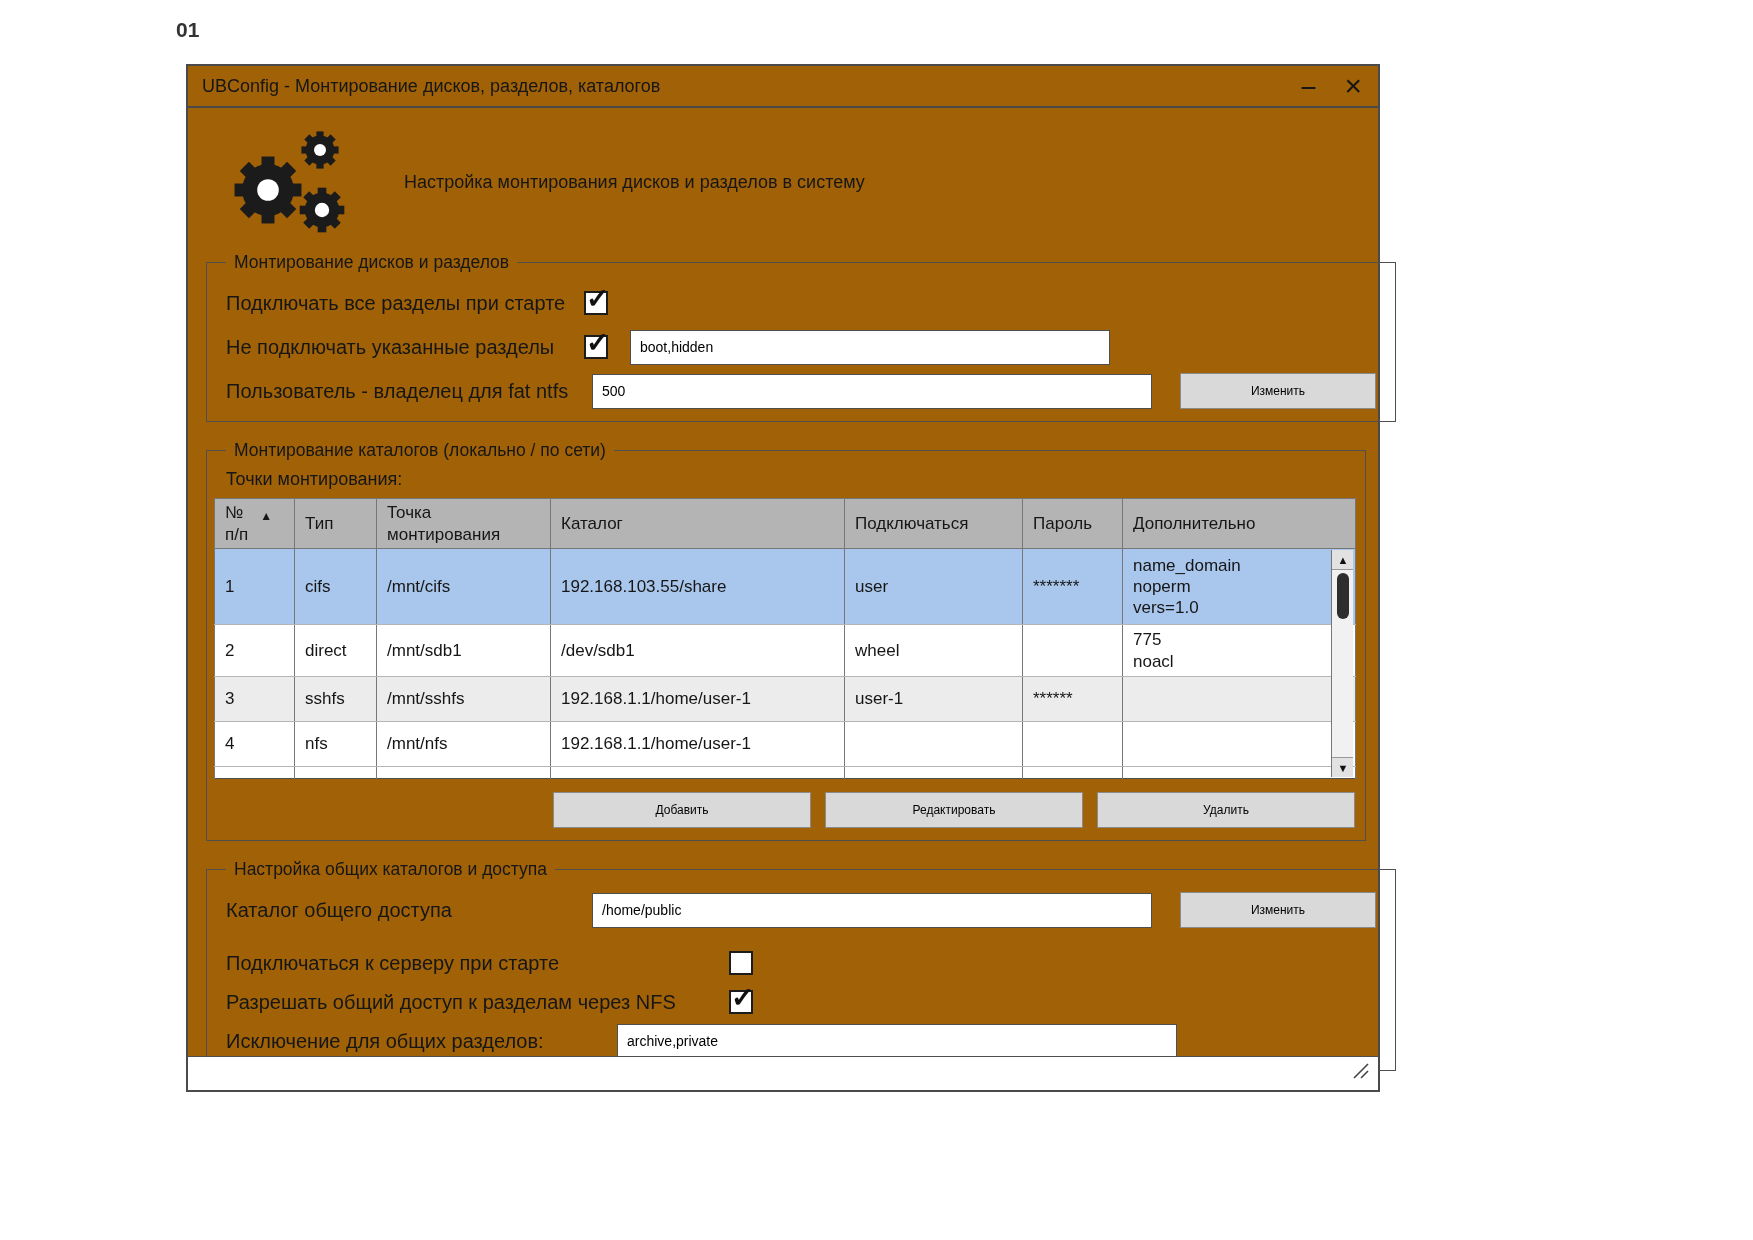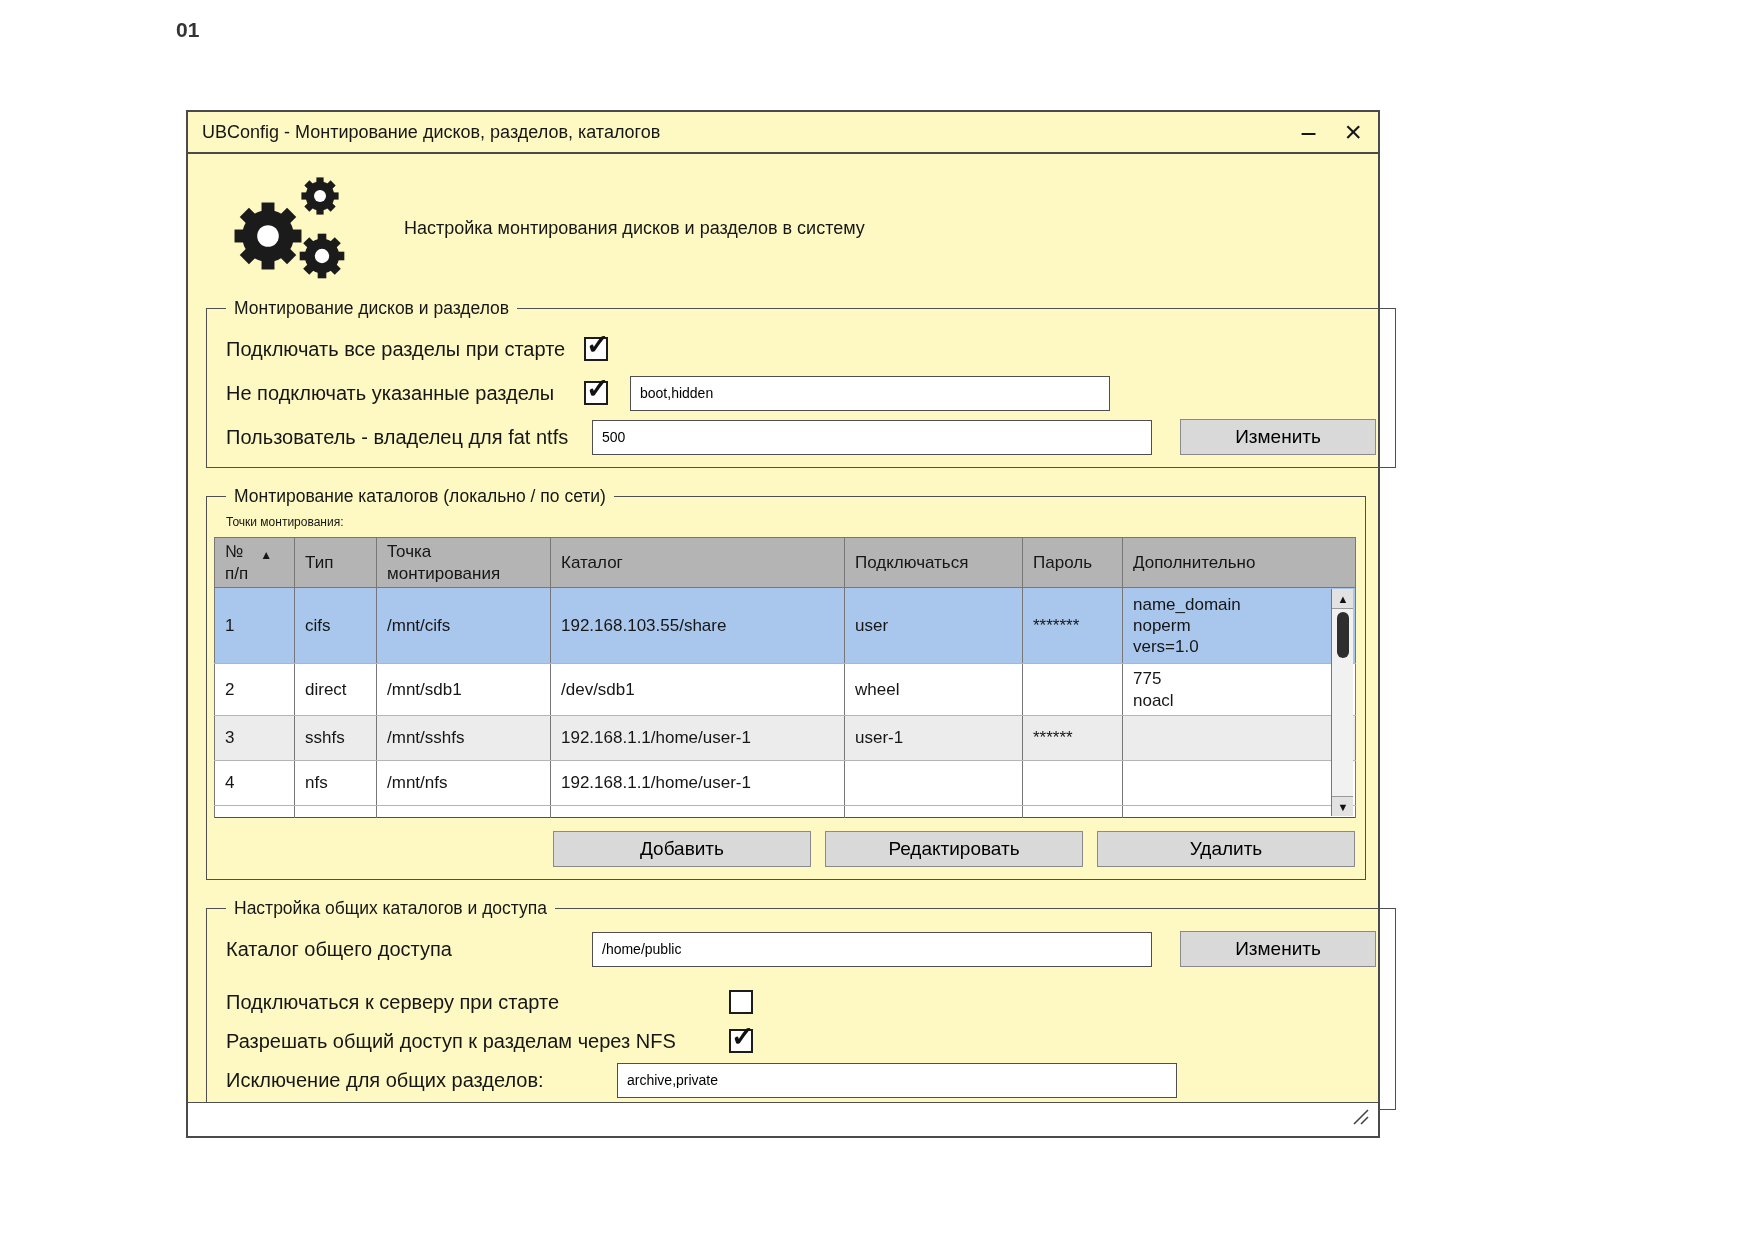--- a/index.html
+++ b/index.html
@@ -16,22 +16,21 @@
   .page-label {
     position: absolute; left: 176px; top: 18px;
     font-size: 21px; font-weight: bold; color: #333;
   }
 
   
   .window {
     position: absolute; left: 186px; top: 64px;
     width: 1194px; height: 1028px;
     border: 2px solid #4a4a4a;
-    background: #fef9c3;
-    margin-top: 46px;
+    background: #a16207;
   }
   .titlebar {
     height: 42px;
     border-bottom: 2px solid #4a4a4a;
     display: flex; align-items: center;
     padding: 0 16px 0 14px;
   }
   .titlebar .title { font-size: 18px; }
   .win-controls { margin-left: auto; display: flex; align-items: center; gap: 30px; }
   .btn-min { font-size: 20px; font-weight: 900; cursor: default; line-height: 1; transform: scaleX(1.4); }
@@ -70,27 +69,27 @@
   .text-input {
     height: 35px; border: 1.6px solid #4f4f4f; background: #fff;
     font-family: "Liberation Sans", sans-serif; font-size: 14px;
     padding: 0 9px; outline: none;
   }
   .inp-480 { width: 480px; margin-left: 22px; }
   .inp-520 { width: 560px; margin-left: 8px; }
 
   .btn {
     background: #d9d9d9; border: 1.2px solid #8a8a8a;
-    font-family: "Liberation Sans", sans-serif; font-size: 19px;
+    font-family: "Liberation Sans", sans-serif; font-size: 12px;
     height: 36px; cursor: default;
   }
   .btn-change { width: 196px; margin-left: 28px; }
 
   
-  .points-label { font-size: 12px; margin: 4px 12px 8px 12px; }
+  .points-label { font-size: 18px; margin: 4px 12px 8px 12px; }
   .table-wrap { position: relative; width: 1141px; }
   table.mounts {
     border-collapse: collapse; table-layout: fixed;
     width: 1141px; font-size: 17px;
     border: 1.6px solid #4f4f4f;
   }
   th {
     background: #b4b4b4; font-weight: normal; text-align: left;
     border: 1.2px solid #777;
     padding: 3px 10px; height: 50px; vertical-align: middle;

